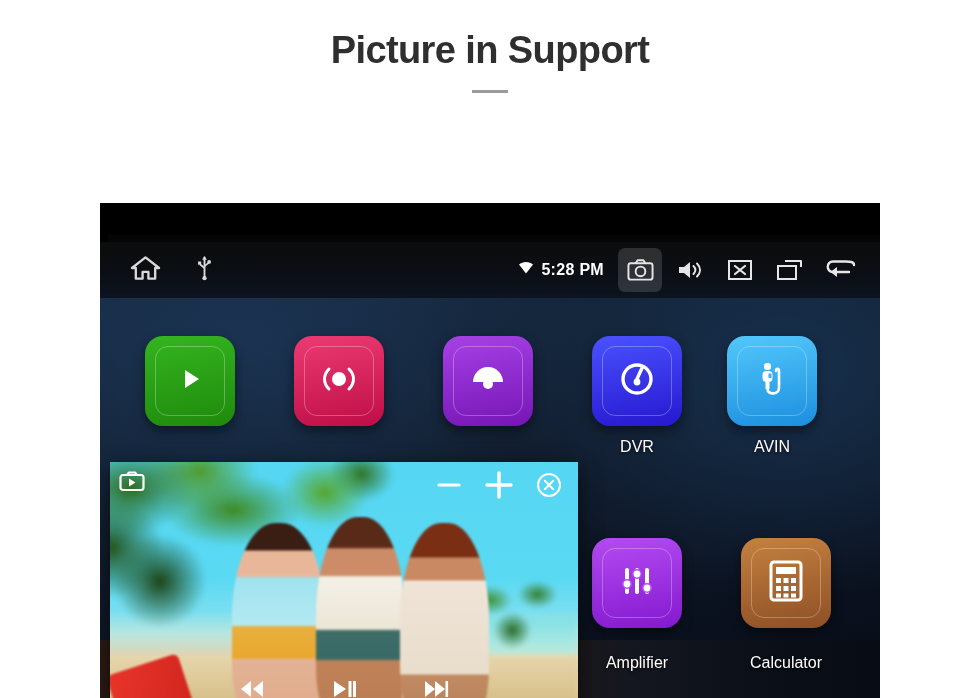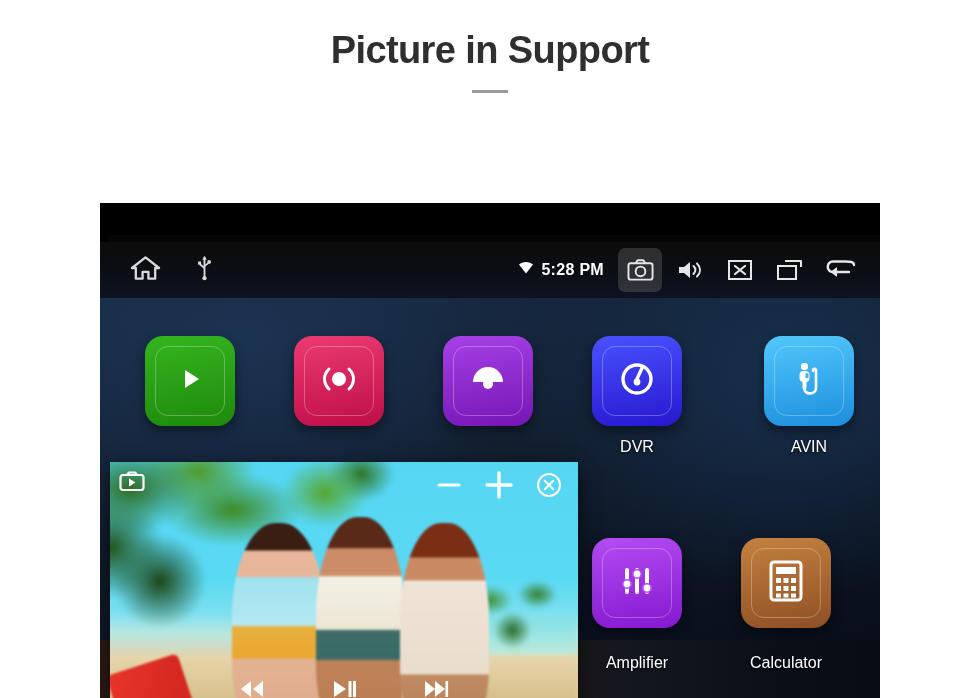--- a/index.html
+++ b/index.html
@@ -343,21 +343,21 @@
             <svg width="44" height="44" viewBox="0 0 44 44">
                 <circle cx="22" cy="22" r="14" fill="none" stroke="#fff" stroke-width="3.4"></circle>
                 <path d="M22 22 L27 11" stroke="#fff" stroke-width="3.4" stroke-linecap="round"></path>
                 <circle cx="22" cy="25" r="3.4" fill="#fff"></circle>
               </svg>
           </span>
         </div>
         <div class="app-label">DVR</div>
       </div>
 
-      <div class="app" style="left:636px; top:38px;">
+      <div class="app" style="left:599px; top:38px;">
         <div class="app-tile" style="background:linear-gradient(170deg,#52c8fb,#1c8ede);">
           <span class="tile-glyph">
             <svg width="40" height="42" viewBox="0 0 40 42">
               <rect x="12" y="5" width="7" height="7" rx="3" fill="#fff"></rect>
               <rect x="10.5" y="13" width="10" height="11" rx="4" fill="#fff"></rect>
               <rect x="13.5" y="24" width="4" height="7" fill="#fff"></rect>
               <rect x="16.5" y="15.5" width="3" height="4.5" fill="#3fb0ee"></rect>
               <path d="M15.5 31 C15.5 37 27 37 27 30 L27 13 C27 10 24 10 24 13" fill="none" stroke="#fff" stroke-width="2.6" stroke-linecap="round"></path>
             </svg>
           </span>

